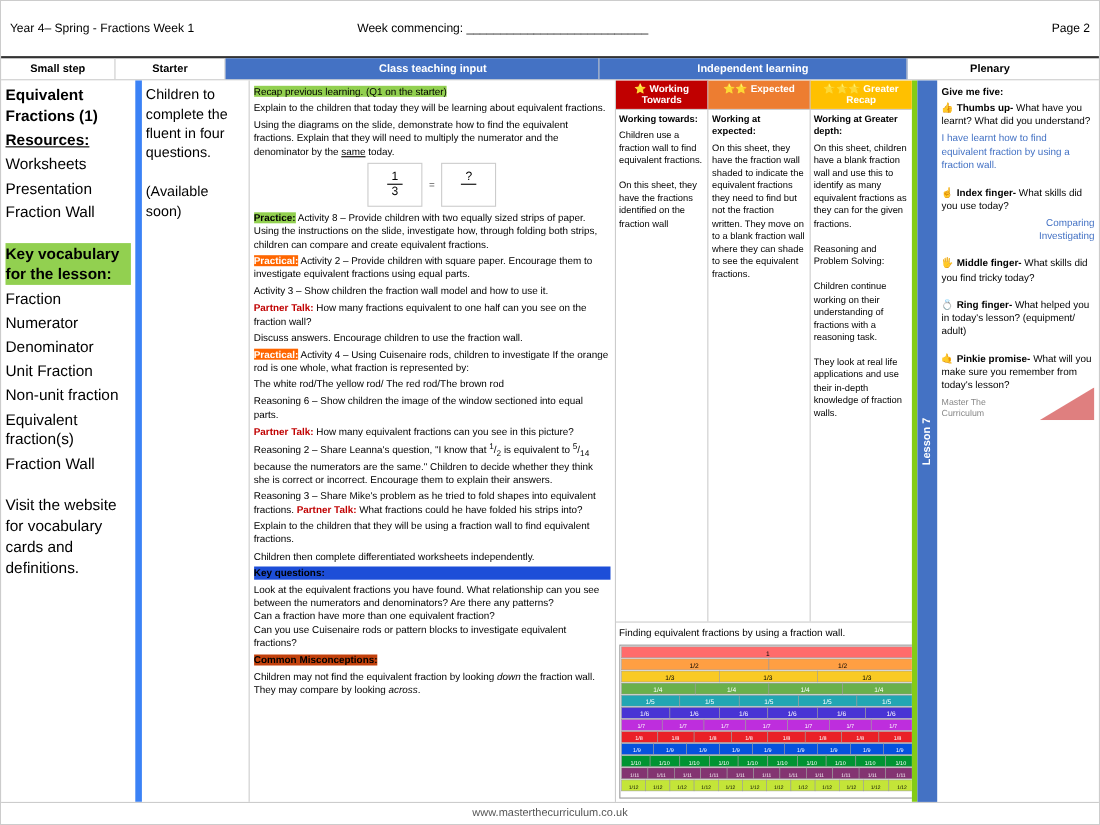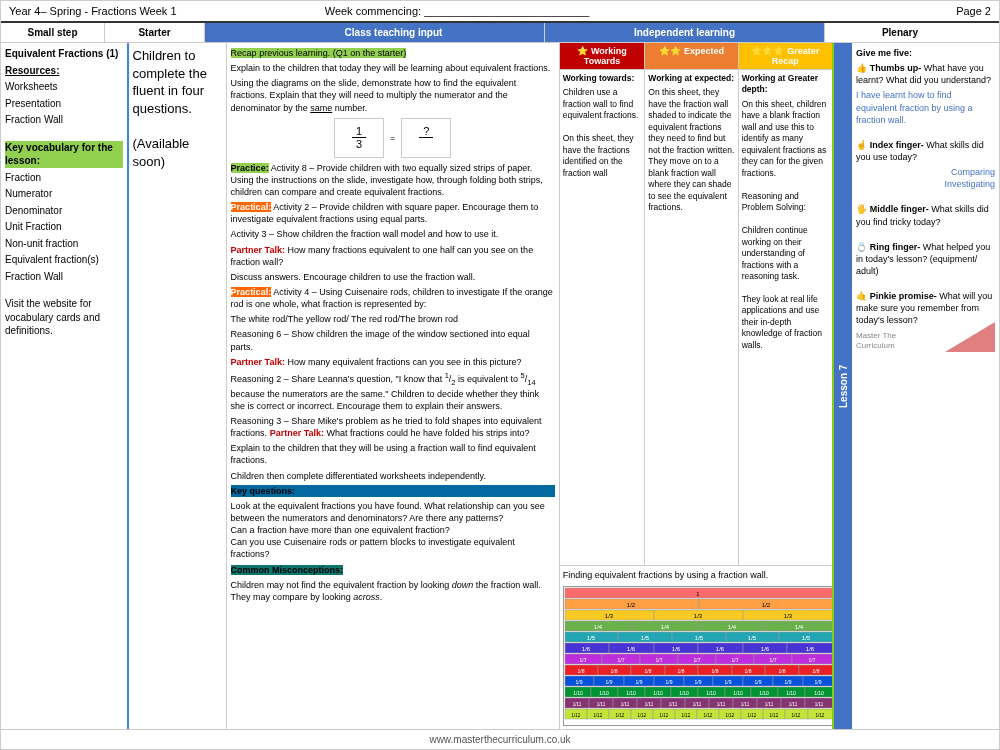--- a/index.html
+++ b/index.html
@@ -1,39 +1,39 @@
 <!DOCTYPE html>
 <html><head>
   <meta charset="utf-8">
   <style>
     * { box-sizing: border-box; margin: 0; padding: 0; }
     body { font-family: Arial, sans-serif; font-size: 10px; background: #fff; width: 1000px; height: 750px; overflow: hidden; }
     
     .page { width: 1000px; height: 750px; display: flex; flex-direction: column; border: 1px solid #ccc; }
     
-    .header { display: flex; align-items: center; padding: 4px 8px; border-bottom: 1px solid #ccc; background: #fff; }
+    .header { display: flex; align-items: center; padding: 19px 8px; border-bottom: 1px solid #ccc; background: #fff; }
     .header-title { flex: 1; font-size: 11px; }
     .header-week { flex: 2; font-size: 11px; }
     .header-page { font-size: 11px; margin-left: auto; }
     
     .col-headers { display: flex; border-bottom: 1px solid #ccc; }
     .col-header { text-align: center; font-weight: bold; font-size: 10px; padding: 4px 2px; border-right: 1px solid #ccc; }
     .col-small { width: 104px; }
     .col-starter { width: 100px; }
     .col-teaching { width: 340px; }
     .col-plenary { width: 150px; }
     
     .col-header.blue-header { background: #4472c4; color: #fff; }
     
     .main-content { display: flex; flex: 1; overflow: hidden; }
     
-    .col-small-step { width: 130px; border-right: 2px solid #3b82f6; padding: 4px; font-size: 10px; overflow: hidden; }
+    .col-small-step { width: 130px; border-right: 6px solid #3b82f6; padding: 4px; font-size: 14px; overflow: hidden; }
     .col-starter-content { width: 100px; border-right: 1px solid #ccc; padding: 4px; font-size: 13px; overflow: hidden; }
     .col-teaching-content { width: 340px; border-right: 1px solid #ccc; padding: 4px; font-size: 9px; overflow: hidden; position: relative; }
-    .col-independent-content { width: 280px; border-right: 2px solid #84cc16; font-size: 9px; overflow: hidden; }
+    .col-independent-content { width: 280px; border-right: 5px solid #84cc16; font-size: 9px; overflow: hidden; }
     .col-plenary-content { width: 150px; padding: 4px; font-size: 9px; overflow: hidden; }
     
     .lesson-label { writing-mode: vertical-rl; text-orientation: mixed; transform: rotate(180deg); background: #4472c4; color: #fff; width: 18px; font-size: 10px; font-weight: bold; display: flex; align-items: center; justify-content: center; }
     
     .ind-col { border-right: 1px solid #ccc; padding: 3px; font-size: 8.5px; }
     .ind-col:last-child { border-right: none; }
     .ind-col.working { width: 88px; }
     .ind-col.expected { width: 96px; }
     
     .ind-header { display: flex; border-bottom: 1px solid #ccc; }
@@ -101,21 +101,21 @@
 
     <div class="col-starter-content">
       <p>Children to complete the fluent in four questions.</p>
       <br>
       <p>(Available soon)</p>
     </div>
 
     <div class="col-teaching-content">
       <p><span style="background:#92d050;color:#000;">Recap previous learning. (Q1 on the starter)</span></p>
       <p>Explain to  the children that today they will be learning about equivalent fractions.</p>
-      <p><span>Using the diagrams on the slide, demonstrate how to find the equivalent fractions. Explain that they will need to multiply the numerator and the denominator by the</span> <span class="underline">same</span> <span>number.</span></p>
+      <p><span>Using the diagrams on the slide, demonstrate how to find the equivalent fractions. Explain that they will need to multiply the numerator and the denominator by the</span> <span class="underline">same</span> <span>today.</span></p>
 
       <div class="fraction-visual">
         <div style="width:50px;height:40px;border:1px solid #ccc;display:flex;align-items:center;justify-content:center;background:#fff;">
           <div class="fraction-divided">
             <span class="top">1</span>
             <span class="bottom">3</span>
           </div>
         </div>
         <span>=</span>
         <div style="width:50px;height:40px;border:1px solid #ccc;display:flex;align-items:center;justify-content:center;background:#fff;">
@@ -132,23 +132,23 @@
       <p><span style="color:#c00000;font-weight:bold;">Partner Talk:</span> <span>How many fractions equivalent to one half can you see on the fraction wall?</span></p>
       <p>Discuss answers. Encourage children to use the fraction wall.</p>
       <p><span style="background:#ff6600;color:#fff;font-weight:bold;">Practical:</span> <span>Activity 4 – Using Cuisenaire rods,  children to investigate If the orange rod is one whole, what fraction is represented by:</span></p>
       <p>The white rod/The yellow rod/ The red rod/The brown rod</p>
       <p>Reasoning 6 – Show children the image of the window sectioned into equal parts.</p>
       <p><span style="color:#c00000;font-weight:bold;">Partner Talk:</span> <span>How many equivalent fractions can you see in this picture?</span></p>
       <p>Reasoning 2 – Share Leanna's question, "I know that <sup>1</sup>/<sub>2</sub> is equivalent to <sup>5</sup>/<sub>14</sub> because the numerators are the same." Children to decide whether they think she is correct or incorrect. Encourage them to explain their answers.</p>
       <p>Reasoning 3 – Share Mike's problem as he tried to fold shapes into equivalent fractions. <span style="color:#c00000;font-weight:bold;">Partner Talk:</span> What fractions could he have folded his strips into?</p>
       <p>Explain to the children that they will be using a fraction wall to find equivalent fractions.</p>
       <p>Children then complete differentiated worksheets independently.</p>
-      <p style="background:#0369a1;"><span class="bold">Key questions:</span></p>
+      <p style="background:#1d4ed8;"><span class="bold">Key questions:</span></p>
       <p>Look at the equivalent fractions you have found. What relationship can you see between the numerators and denominators? Are there any patterns?<br>Can a fraction have more than one equivalent fraction?<br>Can you use Cuisenaire rods or pattern blocks to investigate equivalent fractions?</p>
-      <p><span style="background:#0f766e;color:#000;font-weight:bold;text-align:right;">Common Misconceptions:</span></p>
+      <p><span style="background:#c2410c;color:#000;font-weight:bold;text-align:right;">Common Misconceptions:</span></p>
       <p>Children may not find the equivalent fraction by looking <em>down</em> the fraction wall. They may compare by looking <em>across</em>.</p>
     </div>
 
     <div class="col-independent-content" style="display:flex;flex-direction:column;">
 
       <div class="ind-header">
         <div class="ind-header-cell working-header">
           <span>⭐</span> <span>Working Towards</span>
         </div>
         <div class="ind-header-cell expected-header">

